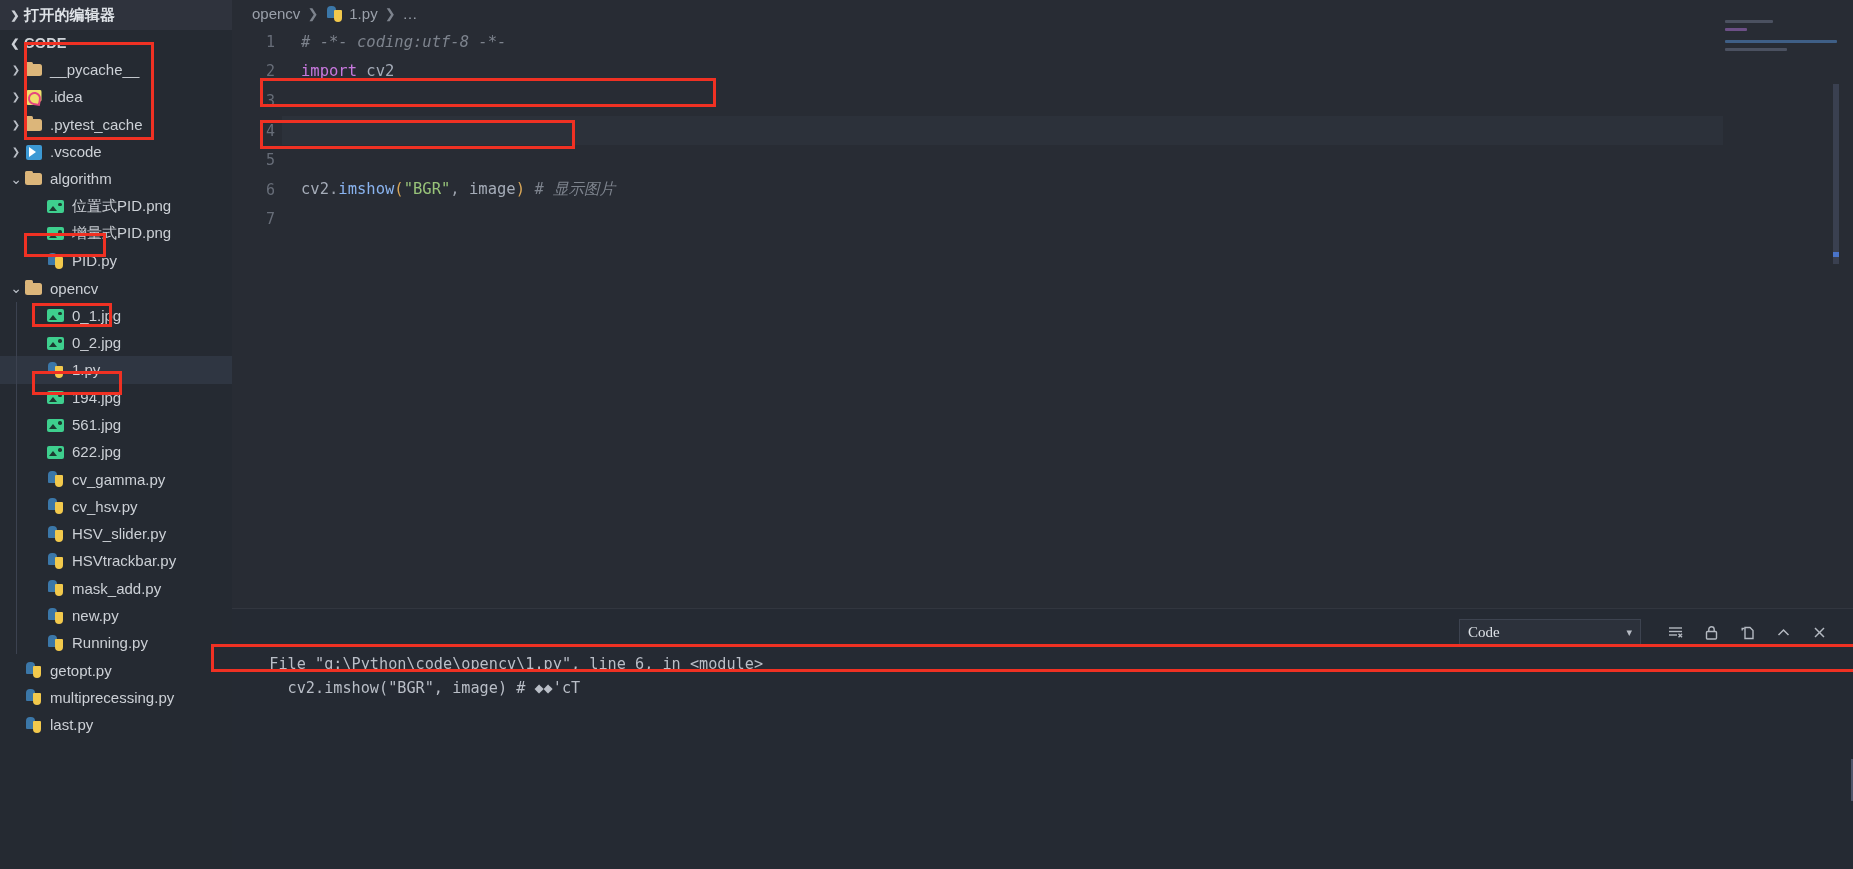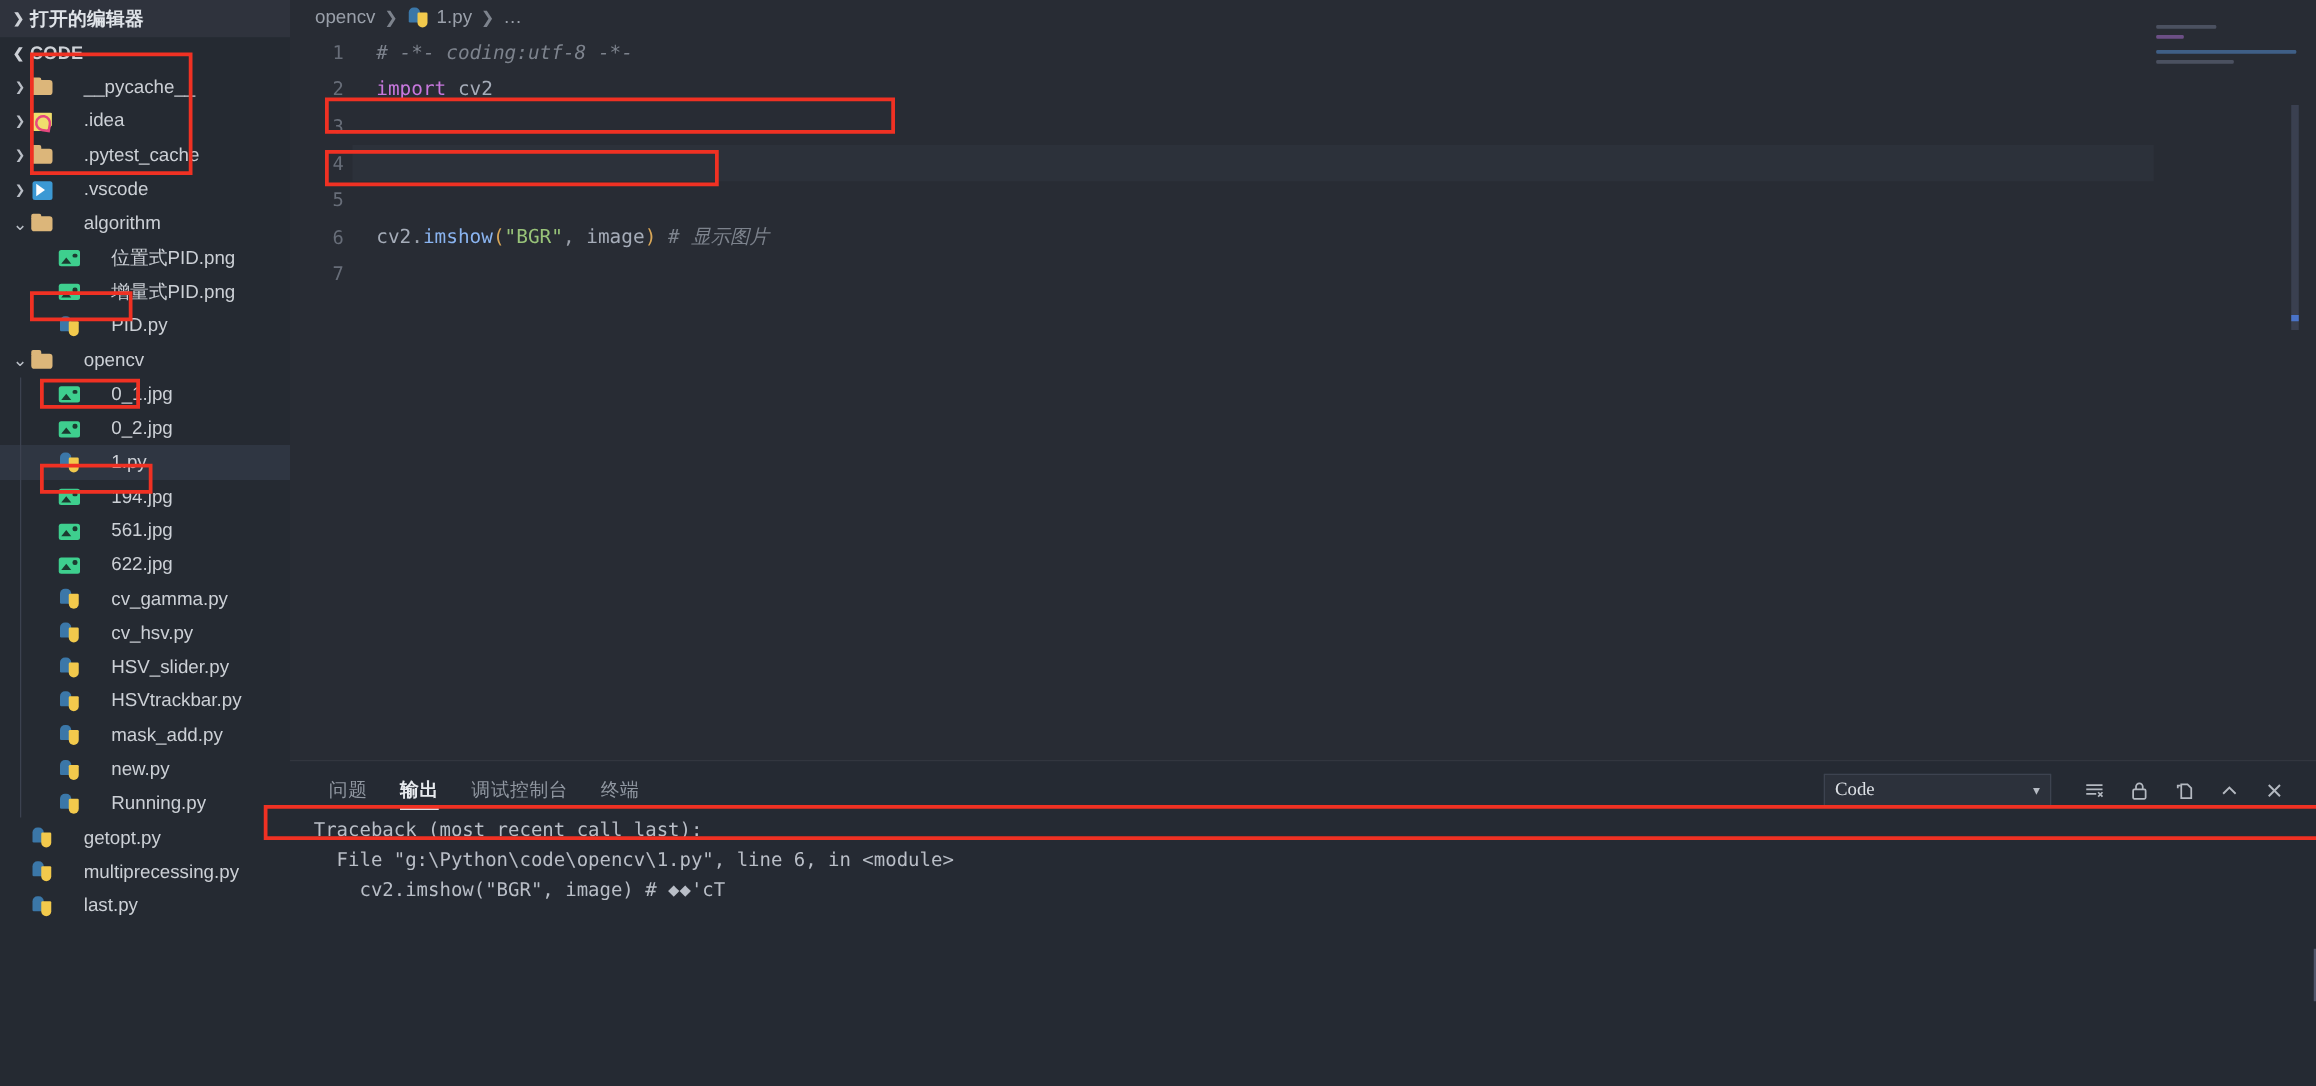--- a/index.html
+++ b/index.html
@@ -33,21 +33,21 @@
   .row {
     height: 27.3px; display: flex; align-items: center;
     color: #ccd0d6; font-size: 15px; white-space: nowrap;
     position: relative;
   }
   .row.selected { background: #2f3642; }
   .row .twisty {
     width: 16px; flex: 0 0 16px; text-align: center;
     font-size: 10px; color: #b9bec6;
   }
-  .row .label { padding-left: 24px; }
+  .row .label { padding-left: 7px; }
   .ico { width: 19px; height: 19px; flex: 0 0 19px; position: relative; }
 
   
   .ico.folder::before {
     content: ""; position: absolute; left: 1px; top: 4px;
     width: 17px; height: 12px; border-radius: 1.5px 2.5px 2.5px 2.5px;
     background: #dcb67a;
   }
   .ico.folder::after {
     content: ""; position: absolute; left: 1px; top: 1.5px;
@@ -426,26 +426,20 @@
       <div class="mm-line" style="left:6px;  top:22px; width:22px; background:#6c4f86;"></div>
       <div class="mm-line" style="left:6px;  top:34px; width:112px; background:#3f5f86;"></div>
       <div class="mm-line" style="left:6px;  top:42px; width:62px; background:#4b5160;"></div>
       <div id="mm-slider"></div>
       <div id="mm-marker"></div>
     </div>
   </div>
 
   <div id="panel">
     <div id="panel-head">
-      <div class="ptabs" id="ptabs">
-          <div class="ptab">问题</div>
-          <div class="ptab active">输出</div>
-          <div class="ptab">调试控制台</div>
-          <div class="ptab">终端</div>
-        </div>
       <div id="panel-actions">
         <div id="out-select">
           <span>Code</span>
           <span class="cv">▾</span>
         </div>
         <div class="pbtn">
           <svg width="17" height="17" viewBox="0 0 17 17" fill="none" stroke="#b4b9c1" stroke-width="1.4">
             <line x1="2" y1="4" x2="15" y2="4"></line>
               <line x1="2" y1="7.5" x2="15" y2="7.5"></line>
             <line x1="2" y1="11" x2="10" y2="11"></line>
@@ -472,21 +466,20 @@
         </div>
         <div class="pbtn">
           <svg width="17" height="17" viewBox="0 0 17 17" fill="none" stroke="#b4b9c1" stroke-width="1.5">
             <line x1="4" y1="4" x2="13" y2="13"></line>
               <line x1="13" y1="4" x2="4" y2="13"></line>
           </svg>
         </div>
       </div>
     </div>
     <div id="term">
-        <div class="tline"><span class="t-grey">Traceback (most recent call last):</span></div>
         <div class="tline"><span class="t-grey">  File "g:\Python\code\opencv\1.py", line 6, in &lt;module&gt;</span></div>
         <div class="tline"><span class="t-grey">    cv2.imshow("BGR", image) # ◆◆'cT</span></div>
         <div class="tline">&nbsp;</div>
         <div class="tline">&nbsp;</div>
       </div>
     <div class="scroll-tick"></div>
   </div>
 
   <div class="redbox" style="left:24px;  top:42px;  width:130px; height:98px;"></div>
   <div class="redbox" style="left:24px;  top:233px; width:82px;  height:24px;"></div>

